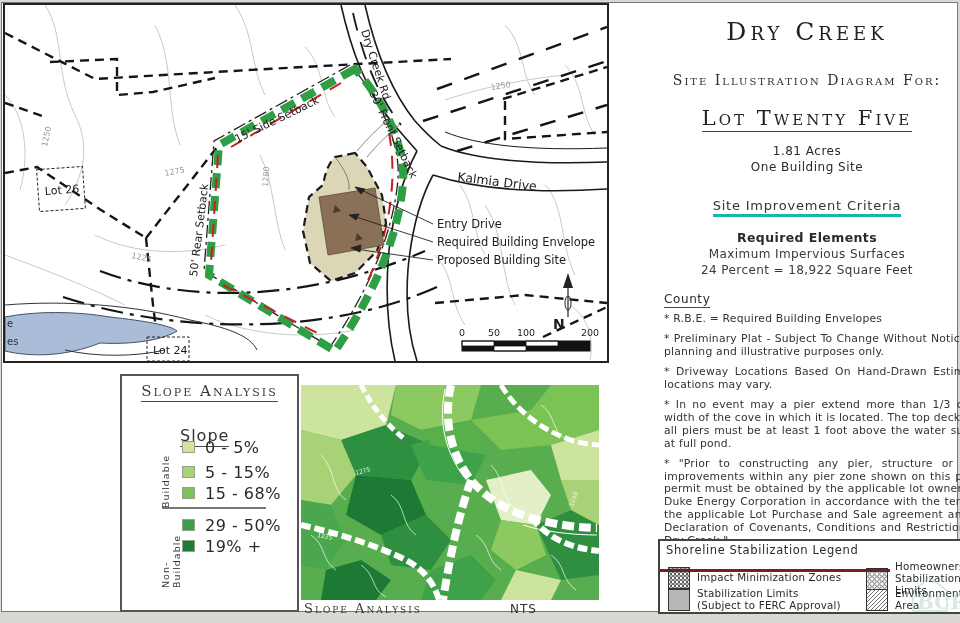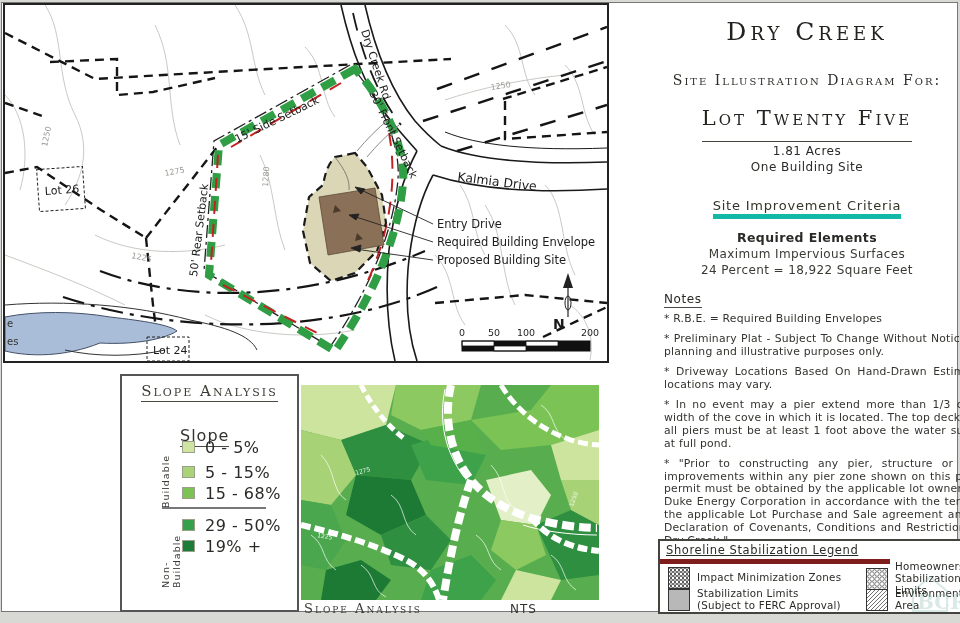--- a/index.html
+++ b/index.html
@@ -22,33 +22,33 @@
   
   #slope-map { position:absolute; left:299px; top:382px; width:298px; height:215px; }
   #slope-caption { position:absolute; left:302px; top:598px; font-family:"DejaVu Serif", serif; font-variant:small-caps; font-size:13px; letter-spacing:2px; color:#3a3a34; }
   #slope-nts { position:absolute; left:508px; top:599px; font-size:12px; letter-spacing:1px; color:#33332e; }
   
   #info-panel { position:absolute; left:650px; top:0; width:310px; height:612px; overflow:hidden; }
   .ip-center { text-align:center; }
   .ip-title { margin-top:14px; font-family:"DejaVu Serif", serif; font-variant:small-caps; font-size:25px; letter-spacing:4px; color:#22221e; }
   .ip-sub { margin-top:26px; font-family:"DejaVu Serif", serif; font-variant:small-caps; font-size:14px; letter-spacing:2px; color:#2c2c28; }
   .ip-lot { margin-top:18px; font-family:"DejaVu Serif", serif; font-variant:small-caps; font-size:21px; letter-spacing:3px; color:#22221e; }
-  .ip-lot span { border-bottom:1.5px solid #44443e; padding-bottom:11px; }
+  .ip-lot span { border-bottom:1.5px solid #44443e; padding-bottom:1px; }
   .ip-acres { margin-top:14px; font-size:12px; letter-spacing:0.5px; }
   .ip-bsite { margin-top:2px; font-size:12px; letter-spacing:0.5px; }
   .ip-criteria { margin-top:24px; font-size:13px; letter-spacing:0.8px; color:#343428; }
-  .ip-criteria span { border-bottom:5px solid #14b8a6; padding-bottom:1px; }
+  .ip-criteria span { border-bottom:3px solid #14b8a6; padding-bottom:1px; }
   .ip-req { margin-top:17px; font-size:12.5px; font-weight:bold; letter-spacing:0.4px; }
   .ip-line { margin-top:2px; font-size:12px; letter-spacing:0.4px; color:#3a3a34; }
   .ip-notes-h { margin-top:15px; margin-left:12px; font-size:12px; letter-spacing:0.6px; }
   .ip-notes-h span { border-bottom:1px solid #4a4a44; padding-bottom:1px; }
   .ip-note { margin-top:7px; margin-left:12px; width:328px; font-size:10.8px; line-height:1.2; text-align:justify; letter-spacing:0.2px; color:#33332e; }
   
   #shore-legend { position:absolute; left:656px; top:536px; width:320px; height:75px; border:2px solid #44443e; background:#fff; }
-  .sh-title { font-size:11.5px; letter-spacing:0.6px; padding:2px 0 2px 6px; border-bottom:5px solid #7f1d1d; width:230px; white-space:nowrap;text-decoration:underline; }
+  .sh-title { font-size:11.5px; letter-spacing:0.6px; padding:2px 0 12px 6px; border-bottom:3px solid #7f1d1d; width:230px; white-space:nowrap; }
   .sh-item { position:absolute; display:flex; align-items:center; gap:7px; }
   .sh-label { font-size:10.3px; line-height:1.15; letter-spacing:0.2px; white-space:pre-line; }
   .sh-swatch { width:22px; height:22px; border:1px solid #333; flex:none; }
   .sh-swatch svg { display:block; }
   
   #watermark { position:absolute; left:893px; top:568px; opacity:0.30; }
   #watermark .wm-text { font-family:"DejaVu Serif", serif; font-weight:bold; font-size:20px; fill:#7fb7ae; }
 </style>
 </head>
 <body>
@@ -290,21 +290,21 @@
   <div id="info-panel">
     <div class="ip-center ip-title">Dry Creek</div>
     <div class="ip-center ip-sub">Site Illustration Diagram For:</div>
     <div class="ip-center ip-lot"><span>Lot Twenty Five</span></div>
     <div class="ip-center ip-acres">1.81 Acres</div>
     <div class="ip-center ip-bsite">One Building Site</div>
     <div class="ip-center ip-criteria"><span>Site Improvement Criteria</span></div>
     <div class="ip-center ip-req">Required Elements</div>
     <div class="ip-center ip-line">Maximum Impervious Surfaces</div>
     <div class="ip-center ip-line">24 Percent = 18,922 Square Feet</div>
-    <div class="ip-notes-h"><span>Notes</span></div>
+    <div class="ip-notes-h"><span>County</span></div>
     <div class="ip-note">* R.B.E. = Required Building Envelopes</div>
     <div class="ip-note">* Preliminary Plat - Subject To Change Without Notice. For planning and illustrative purposes only.</div>
     <div class="ip-note">* Driveway Locations Based On Hand-Drawn Estimates, locations may vary.</div>
     <div class="ip-note">* In no event may a pier extend more than 1/3 of the width of the cove in which it is located. The top decking of all piers must be at least 1 foot above the water surface at full pond.</div>
     <div class="ip-note">* "Prior to constructing any pier, structure or other improvements within any pier zone shown on this plat, a permit must be obtained by the applicable lot owner from Duke Energy Corporation in accordance with the terms of the applicable Lot Purchase and Sale agreement and the Declaration of Covenants, Conditions and Restrictions for Dry Creek."</div>
     <div class="ip-note">* Property owner must obtain a Shoreline Protection Permit from Burke County and approval from the ACC prior to any activity and/or construction on the site.</div>
   </div>
 
   <div id="shore-legend">
     <div class="sh-title">Shoreline Stabilization Legend</div>

